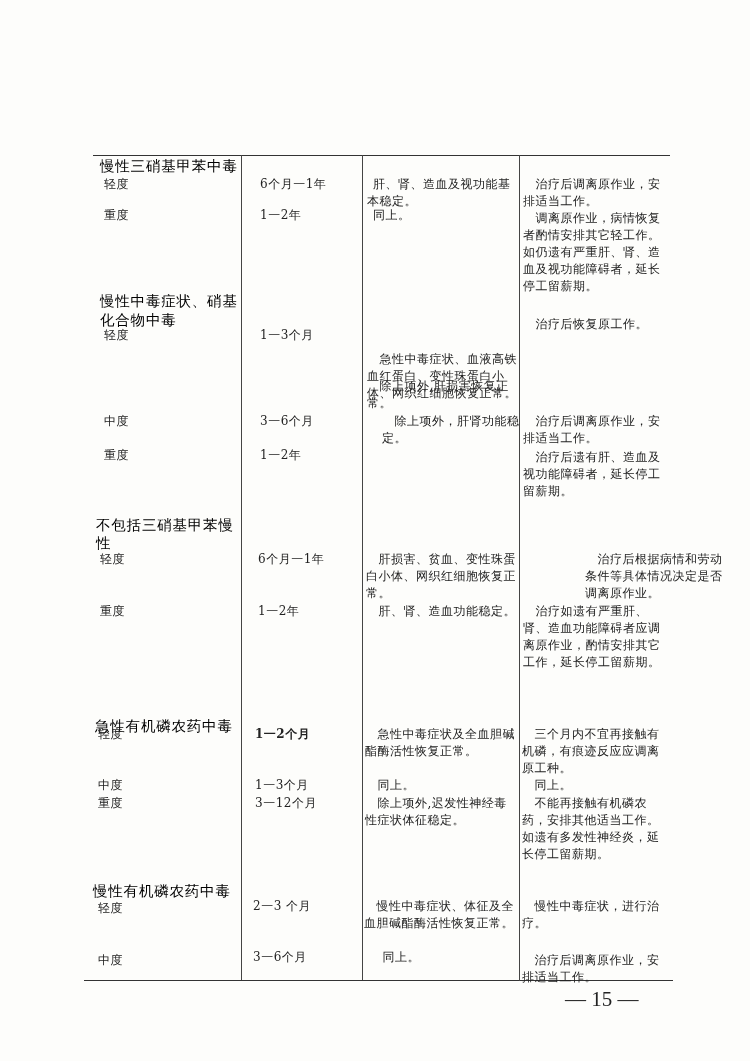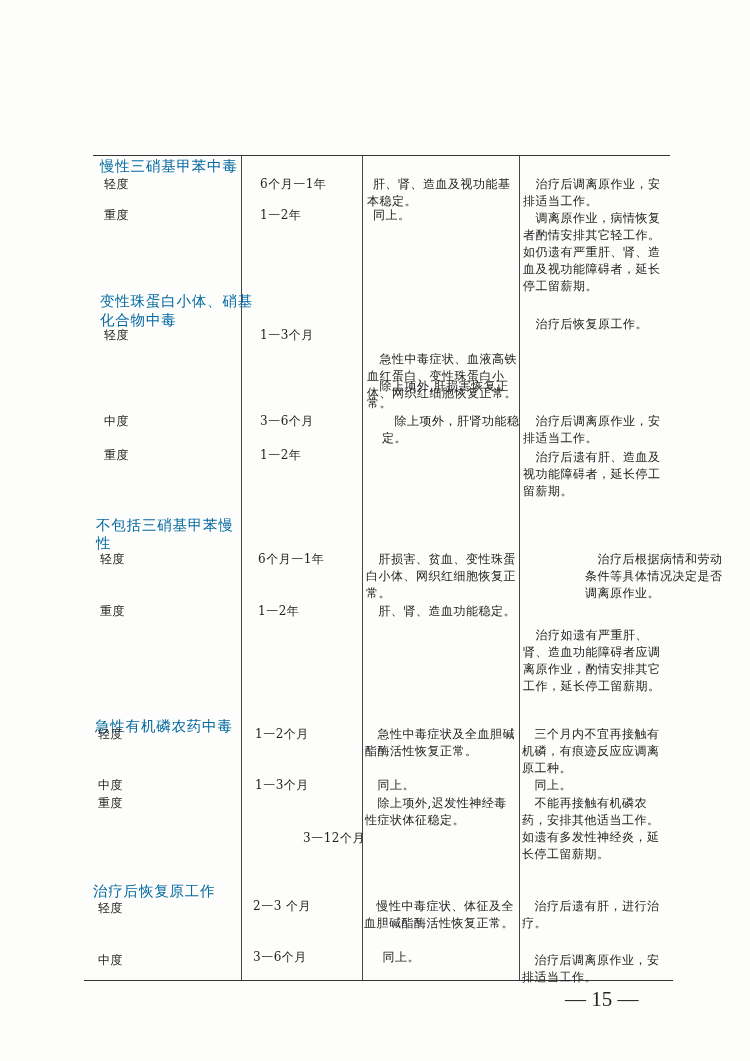--- a/index.html
+++ b/index.html
@@ -1,21 +1,21 @@
 <!DOCTYPE html>
 <html><head>
   <meta charset="utf-8">
   <style>
     html, body { margin:0; padding:0; }
     body { width:750px; height:1061px; background:#fdfdfb; position:relative; overflow:hidden;
            font-family:"DejaVu Serif", "Liberation Serif", serif; color:#222; }
     .hline { position:absolute; height:1px; background:#333; }
     .vline { position:absolute; width:1px; background:#444; }
     .t { position:absolute; font-size:12px; line-height:17px; white-space:pre; letter-spacing:0.5px; }
-    .h { position:absolute; font-size:14.5px; line-height:20px; font-family:"DejaVu Sans", "Liberation Sans", sans-serif; font-weight:normal; color:#0369a1; white-space:pre; letter-spacing:0.8px; }
+    .h { position:absolute; font-size:14.5px; line-height:20px; font-family:"DejaVu Sans", "Liberation Sans", sans-serif; font-weight:normal; color:#000000; white-space:pre; letter-spacing:0.8px; }
     .c3 { width:150px; white-space:normal; }
     .c4 { width:145px; white-space:normal; }
     .pg { position:absolute; font-size:21px; font-family:"Liberation Serif", serif; white-space:pre; }
   </style>
 </head>
 <body>
 
 <div class="hline" style="left:93px; top:155px; width:577px;"></div>
 <div class="hline" style="left:84px; top:980px; width:589px;"></div>
 <div class="vline" style="left:241px; top:155px; height:825px;"></div>
@@ -25,21 +25,21 @@
 <div class="h" style="left:100px; top:156px;">慢性三硝基甲苯中毒</div>
 <div class="t" style="left:104px; top:176px;">轻度</div>
 <div class="t" style="left:260px; top:176px;">6个月一1年</div>
 <div class="t c3" style="left:367px; top:176px; text-indent:6px;">肝、肾、造血及视功能基本稳定。</div>
 <div class="t c4" style="left:523px; top:176px;">　治疗后调离原作业，安排适当工作。</div>
 <div class="t" style="left:104px; top:207px;">重度</div>
 <div class="t" style="left:260px; top:207px;">1一2年</div>
 <div class="t c3" style="left:373px; top:207px;">同上。</div>
 <div class="t c4" style="left:523px; top:210px;">　调离原作业，病情恢复者酌情安排其它轻工作。如仍遗有严重肝、肾、造血及视功能障碍者，延长停工留薪期。</div>
 
-<div class="h" style="left:100px; top:291px;">变性珠蛋白小体、硝基</div>
+<div class="h" style="left:100px; top:291px;">慢性中毒症状、硝基</div>
 <div class="h" style="left:100px; top:310px;">化合物中毒</div>
 <div class="t" style="left:104px; top:327px;">轻度</div>
 <div class="t" style="left:260px; top:327px;">1一3个月</div>
 <div class="t c3" style="left:367px; top:327px;margin-top:24px;">　急性中毒症状、血液高铁血红蛋白、变性珠蛋白小体、网织红细胞恢复正常。</div>
 <div class="t c3" style="left:367px; top:378px;">　除上项外,肝损害恢复正常。</div>
 <div class="t c4" style="left:523px; top:316px;">　治疗后恢复原工作。</div>
 <div class="t" style="left:104px; top:413px;">中度</div>
 <div class="t" style="left:260px; top:413px;">3一6个月</div>
 <div class="t c3" style="left:382px; top:413px;">　除上项外，肝肾功能稳定。</div>
 <div class="t c4" style="left:523px; top:413px;">　治疗后调离原作业，安排适当工作。</div>
@@ -49,39 +49,39 @@
 
 <div class="h" style="left:96px; top:515px;">不包括三硝基甲苯慢</div>
 <div class="h" style="left:96px; top:533px;">性</div>
 <div class="t" style="left:100px; top:551px;">轻度</div>
 <div class="t" style="left:258px; top:551px;">6个月一1年</div>
 <div class="t c3" style="left:366px; top:551px;">　肝损害、贫血、变性珠蛋白小体、网织红细胞恢复正常。</div>
 <div class="t c4" style="left:553px; top:551px;margin-left:32px;">　治疗后根据病情和劳动条件等具体情况决定是否调离原作业。</div>
 <div class="t" style="left:100px; top:603px;">重度</div>
 <div class="t" style="left:258px; top:603px;">1一2年</div>
 <div class="t c3" style="left:366px; top:603px;">　肝、肾、造血功能稳定。</div>
-<div class="t c4" style="left:523px; top:627px;">　治疗如遗有严重肝、肾、造血功能障碍者应调离原作业，酌情安排其它工作，延长停工留薪期。</div>
+<div class="t c4" style="left:523px; top:603px;">　治疗如遗有严重肝、肾、造血功能障碍者应调离原作业，酌情安排其它工作，延长停工留薪期。</div>
 
 <div class="h" style="left:95px; top:708px;margin-top:8px;">急性有机磷农药中毒</div>
 <div class="t" style="left:98px; top:726px;">轻度</div>
-<div class="t" style="left:255px; top:726px;">1一2个月</div>
+<div class="t" style="left:255px; top:726px;font-weight:bold;">1一2个月</div>
 <div class="t c3" style="left:365px; top:726px;">　急性中毒症状及全血胆碱酯酶活性恢复正常。</div>
 <div class="t c4" style="left:522px; top:726px;">　三个月内不宜再接触有机磷，有痕迹反应应调离原工种。</div>
 <div class="t" style="left:98px; top:777px;">中度</div>
 <div class="t" style="left:255px; top:777px;">1一3个月</div>
 <div class="t c3" style="left:365px; top:777px;">　同上。</div>
 <div class="t c4" style="left:522px; top:777px;">　同上。</div>
 <div class="t" style="left:98px; top:795px;">重度</div>
-<div class="t" style="left:255px; top:830px;margin-left:48px;">3一12个月</div>
+<div class="t" style="left:255px; top:795px;">3一12个月</div>
 <div class="t c3" style="left:365px; top:795px;">　除上项外,迟发性神经毒性症状体征稳定。</div>
 <div class="t c4" style="left:522px; top:795px;">　不能再接触有机磷农药，安排其他适当工作。如遗有多发性神经炎，延长停工留薪期。</div>
 
-<div class="h" style="left:93px; top:881px;">治疗后恢复原工作</div>
+<div class="h" style="left:93px; top:881px;">慢性有机磷农药中毒</div>
 <div class="t" style="left:98px; top:900px;">轻度</div>
 <div class="t" style="left:253px; top:898px;">2一3 个月</div>
 <div class="t c3" style="left:364px; top:898px;">　慢性中毒症状、体征及全血胆碱酯酶活性恢复正常。</div>
-<div class="t c4" style="left:522px; top:898px;">　治疗后遗有肝，进行治疗。</div>
+<div class="t c4" style="left:522px; top:898px;">　慢性中毒症状，进行治疗。</div>
 <div class="t" style="left:98px; top:952px;">中度</div>
 <div class="t" style="left:253px; top:949px;">3一6个月</div>
 <div class="t c3" style="left:370px; top:949px;">　同上。</div>
 <div class="t c4" style="left:522px; top:952px;">　治疗后调离原作业，安排适当工作。</div>
 
 <div class="pg" style="left:565px; top:987px;">— 15 —</div>
 
 </body></html>

